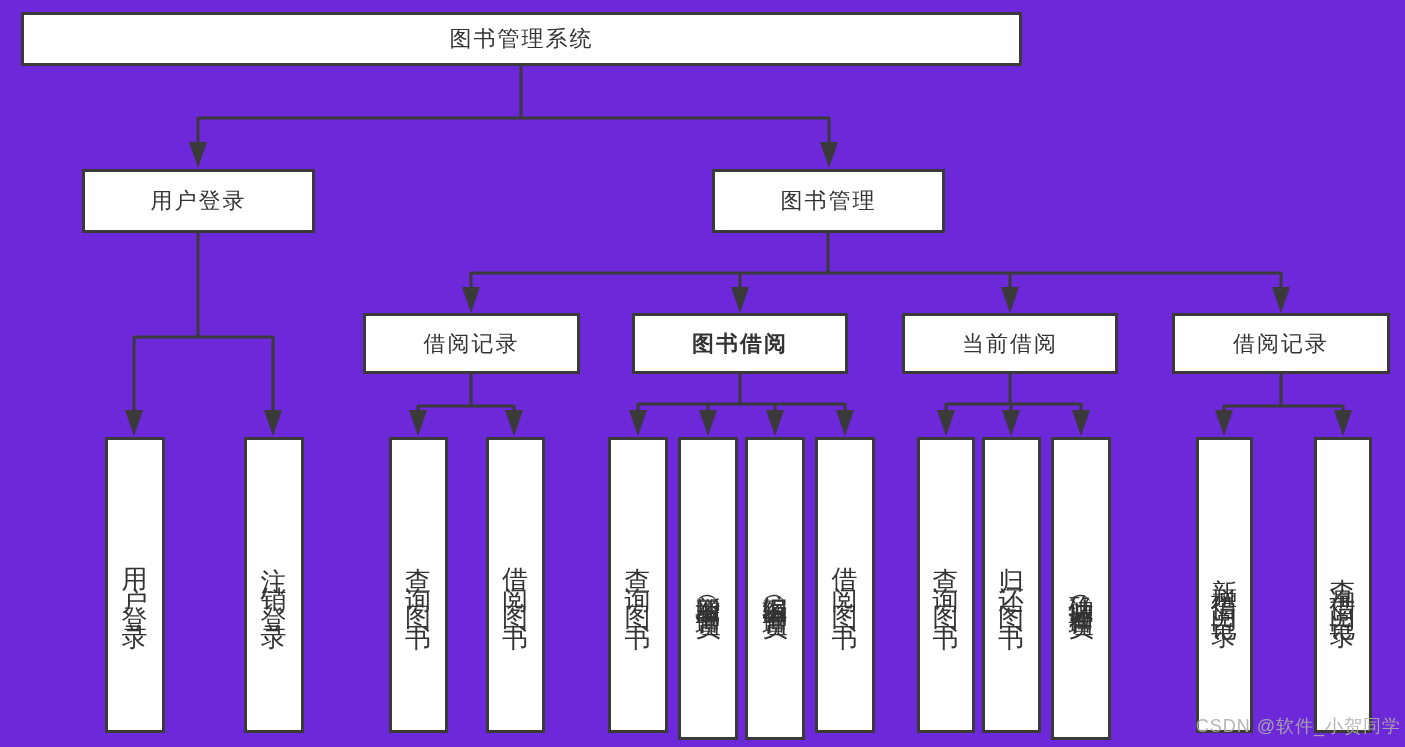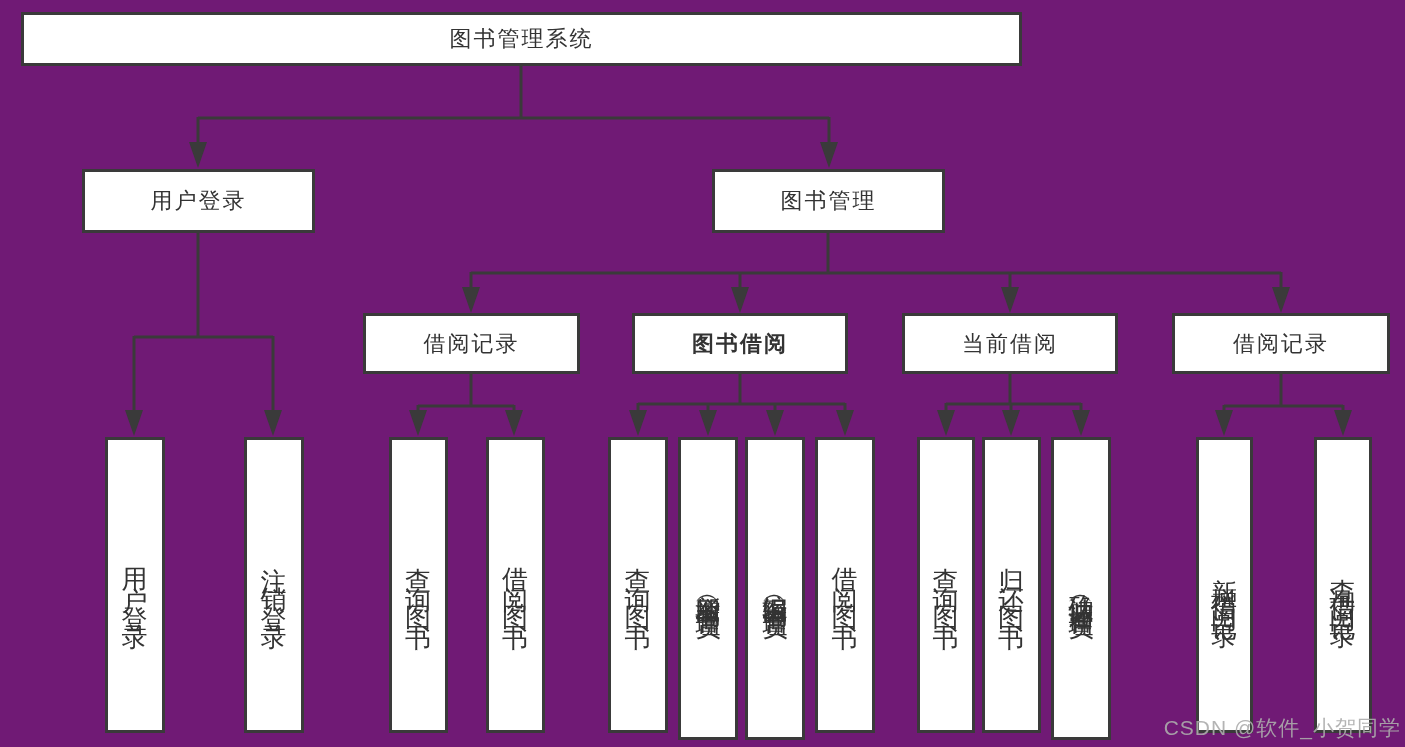--- a/index.html
+++ b/index.html
@@ -4,21 +4,21 @@
 <style>
   html, body { margin: 0; padding: 0; }
   body {
     font-family: "Liberation Sans", "DejaVu Sans", sans-serif;
     background: #ffffff;
   }
   #stage {
     position: relative;
     width: 1405px;
     height: 747px;
-    background: #701a75;
+    background: #6d28d9;
     overflow: hidden;
   }
   #connectors {
     position: absolute;
     left: 0; top: 0;
     width: 1405px; height: 747px;
     pointer-events: none;
   }
   .box {
     position: absolute;
@@ -68,21 +68,21 @@
   .l9  { left: 917px;  width: 58px; }
   .l10 { left: 982px;  width: 59px; }
   .l11 { left: 1051px; width: 60px; }
   .l12 { left: 1196px; width: 57px; }
   .l13 { left: 1314px; width: 58px; }
 
   #watermark {
     position: absolute;
     right: 4px;
     top: 714px;
-    font-size: 21px;
+    font-size: 18px;
     letter-spacing: 1px;
     color: rgba(172,172,172,0.9);
     z-index: 20;
     white-space: nowrap;
   }
 </style>
 </head>
 <body>
 
 <div id="stage">

